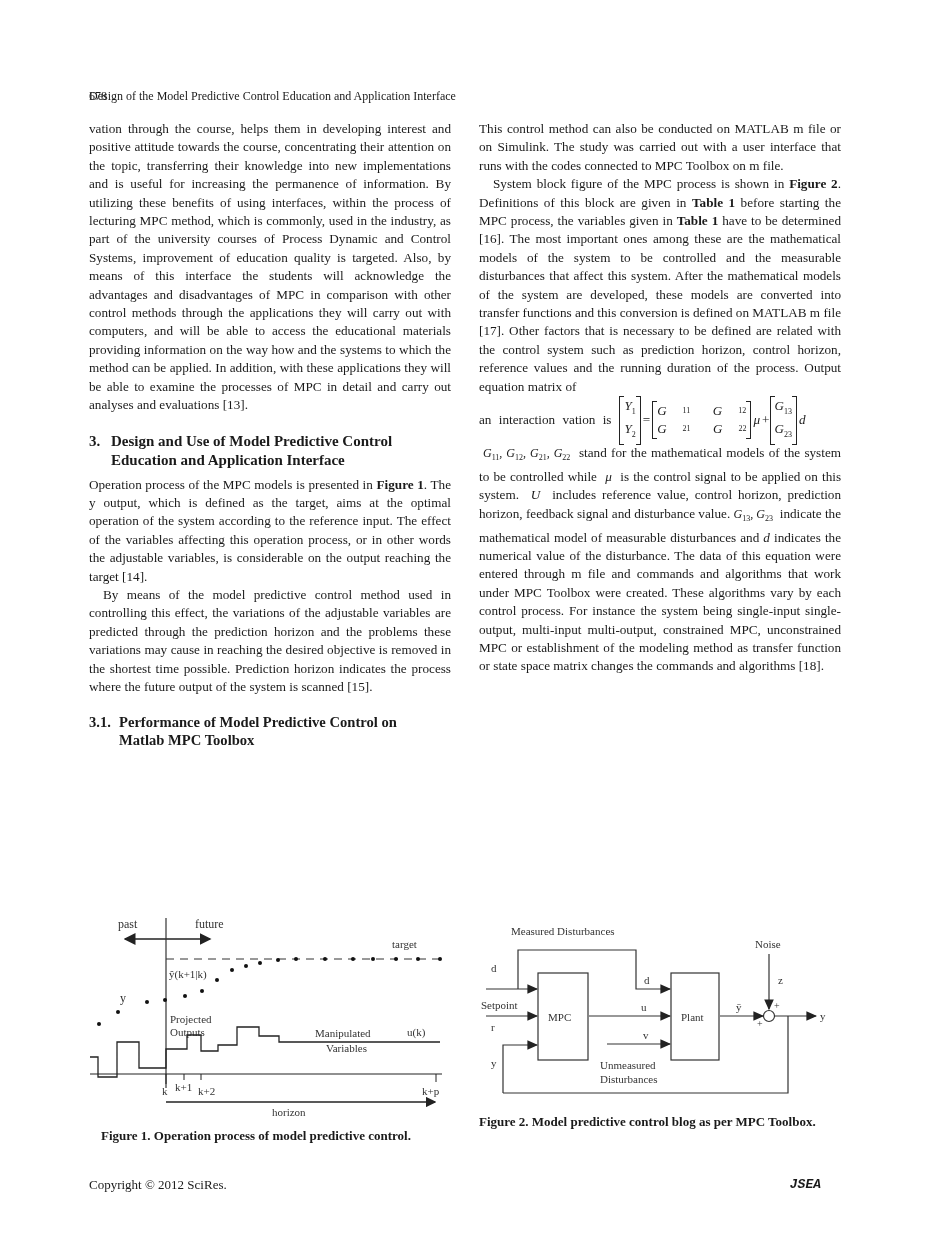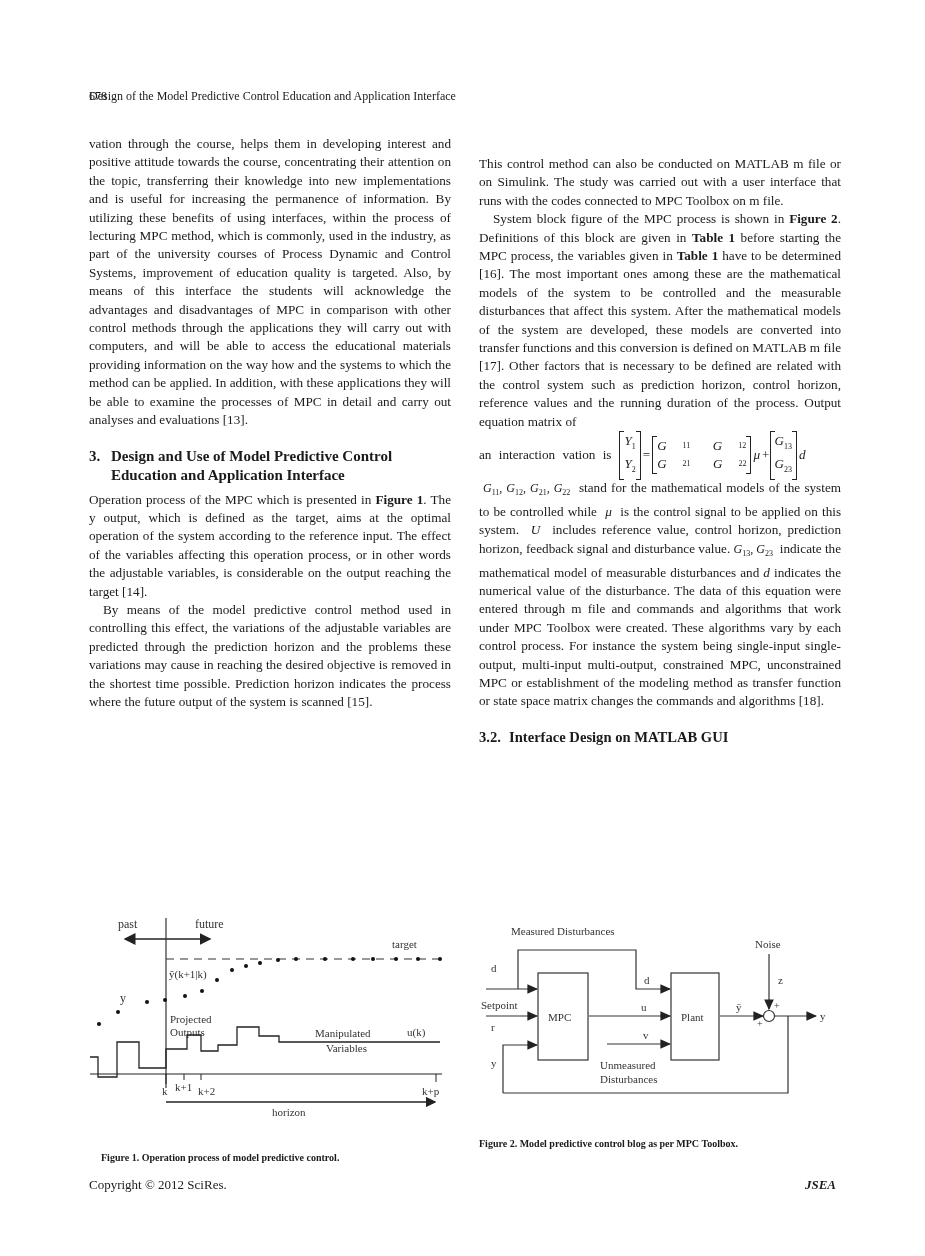--- a/index.html
+++ b/index.html
@@ -1,62 +1,65 @@
 <!DOCTYPE html>
 <html><head>
 <meta charset="utf-8">
 <style>
   html, body { margin: 0; padding: 0; background: #ffffff; }
   body { width: 925px; height: 1256px; position: relative; font-family: "Liberation Serif", "DejaVu Serif", serif; color: #1a1a1a; overflow: hidden; }
   .header { position: absolute; top: 89px; left: 89px; width: 748px; font-size: 12px; }
   .header .pageno { position: absolute; left: 0; top: 0; }
   .header .running { position: absolute; left: 0; width: 748px; text-align: left; top: 0; }
-  .col { position: absolute; top: 135px; width: 362px; font-size: 13.2px; line-height: 18.4px; text-align: justify; }
+  .col { position: absolute; top: 120px; width: 362px; font-size: 13.2px; line-height: 18.4px; text-align: justify; }
   .col.left { left: 89px; }
-  .col.right { left: 479px; margin-top: 20px; }
+  .col.right { left: 479px; }
   p { margin: 0; }
   p.indent { text-indent: 14px; }
   h2 { font-size: 15px; font-weight: bold; margin: 0; line-height: 19px; text-align: left; }
   h2 .num { display: inline-block; width: 22px; }
   h2 .txt { display: inline-block; vertical-align: top; width: 320px; }
   h3 { font-size: 14.6px; font-weight: bold; margin: 0; line-height: 18px; text-align: left; }
   h3 .num { display: inline-block; width: 30px; }
   h3 .txt { display: inline-block; vertical-align: top; width: 320px; }
-  .caption { font-size: 10px; font-weight: bold; line-height: 15px; margin-top: 22px; }
+  .caption { font-size: 13px; font-weight: bold; line-height: 15px; }
   .figbox { position: absolute; }
   .eq-line { display: flex; align-items: center; height: 48px; }
   .brk { display: inline-block; position: relative; padding: 1px 5px; }
   .brk::before, .brk::after { content: ""; position: absolute; top: 0; bottom: 0; width: 4px; border-top: 1px solid #222; border-bottom: 1px solid #222; }
   .brk::before { left: 0; border-left: 1px solid #222; }
   .brk::after { right: 0; border-right: 1px solid #222; }
   .brk .row { display: flex; gap: 16px; font-style: italic; font-size: 13px; line-height: 18px; }
   sub { font-size: 8px; font-style: normal; }
   .it { font-style: italic; }
   .footer { position: absolute; top: 1177px; left: 89px; width: 748px; font-size: 13px; }
-  .footer .right { position: absolute; right: 1px; top: 0; font-weight: bold; font-style: italic; }
+  .footer .right { position: absolute; right: 16px; top: 0; font-weight: bold; font-style: italic; font-family: Liberation Mono, monospace; }
   svg text { font-family: "Liberation Serif", "DejaVu Serif", serif; fill: #333; }
 </style>
 </head>
 <body>
 
 <div class="header">
   <span class="pageno">678</span>
   <span class="running">Design of the Model Predictive Control Education and Application Interface</span>
 </div>
 
 <div class="col left">
   <p>vation through the course, helps them in developing interest and positive attitude towards the course, concentrating their attention on the topic, transferring their knowledge into new implementations and is useful for increasing the permanence of information. By utilizing these benefits of using interfaces, within the process of lecturing MPC method, which is commonly, used in the industry, as part of the university courses of Process Dynamic and Control Systems, improvement of education quality is targeted. Also, by means of this interface the students will acknowledge the advantages and disadvantages of MPC in comparison with other control methods through the applications they will carry out with computers, and will be able to access the educational materials providing information on the way how and the systems to which the method can be applied. In addition, with these applications they will be able to examine the processes of MPC in detail and carry out analyses and evaluations [13].</p>
   <div style="height:17px"></div>
   <h2>
     <span class="num">3.</span><span class="txt">Design and Use of Model Predictive Control Education and Application Interface</span>
   </h2>
   <div style="height:6px"></div>
-  <p><span>Operation process of the MPC which is presented in </span><b>Figure 1</b><span>. The y output, which is defined as the target, aims at the optimal operation of the system according to the reference input. The effect of the variables affecting this operation process, or in other words the adjustable variables, is considerable on the output reaching the target [14].</span></p>
+  <p><span>Operation process of the MPC models is presented in </span><b>Figure 1</b><span>. The y output, which is defined as the target, aims at the optimal operation of the system according to the reference input. The effect of the variables affecting this operation process, or in other words the adjustable variables, is considerable on the output reaching the target [14].</span></p>
   <p class="indent">By means of the model predictive control method used in controlling this effect, the variations of the adjustable variables are predicted through the prediction horizon and the problems these variations may cause in reaching the desired objective is removed in the shortest time possible. Prediction horizon indicates the process where the future output of the system is scanned [15].</p>
   <div style="height:17px"></div>
+  <h3>
+    <span class="num">3.1.</span><span class="txt">Performance of Model Predictive Control on Matlab MPC Toolbox</span>
+  </h3>
   <div style="height:8px"></div>
 </div>
 
 <div class="figbox" style="left:90px; top:912px; width:360px; height:210px;">
   <svg width="360" height="210" viewBox="0 0 360 210">
     <defs>
       <marker id="ah" markerWidth="8" markerHeight="8" refX="7" refY="4" orient="auto">
           <path d="M0,0 L8,4 L0,8 z" fill="#222"></path>
         </marker>
       <marker id="ahs" markerWidth="8" markerHeight="8" refX="1" refY="4" orient="auto">
@@ -129,23 +132,20 @@
     <span class="it" style="margin:0 2px;">μ</span>
       <span>+</span>
     <span class="brk">
         <span class="row" style="display:block">G<sub>13</sub></span>
         <span class="row" style="display:block">G<sub>23</sub></span>
       </span>
     <span class="it" style="margin-left:2px;">d</span>
   </div>
   <p><span class="it" style="font-size:12px">&nbsp;G<sub>11</sub>, G<sub>12</sub>, G<sub>21</sub>, G<sub>22</sub></span>&nbsp; <span>stand for the mathematical models of the system to be controlled while</span>&nbsp; <span class="it">μ</span>&nbsp; <span>is the control signal to be applied on this system.</span>&nbsp; <span class="it">U</span>&nbsp; <span>includes reference value, control horizon, prediction horizon, feedback signal and disturbance value.</span> <span class="it" style="font-size:12px">G<sub>13</sub>, G<sub>23</sub></span>&nbsp; <span>indicate the mathematical model of measurable disturbances and</span> <span class="it">d</span> <span>indicates the numerical value of the disturbance. The data of this equation were entered through m file and commands and algorithms that work under MPC Toolbox were created. These algorithms vary by each control process. For instance the system being single-input single-output, multi-input multi-output, constrained MPC, unconstrained MPC or establishment of the modeling method as transfer function or state space matrix changes the commands and algorithms [18].</span></p>
   <div style="height:17px"></div>
-  <h3>
-    <span class="num">3.2.</span><span class="txt">Interface Design on MATLAB GUI</span>
-  </h3>
   <div style="height:8px"></div>
 </div>
 
 <div class="figbox" style="left:478px; top:918px; width:365px; height:180px;">
   <svg width="365" height="180" viewBox="0 0 365 180">
     <defs>
       <marker id="ah2" markerWidth="9" markerHeight="8" refX="8" refY="4" orient="auto">
           <path d="M0,0 L9,4 L0,8 z" fill="#222"></path>
         </marker>
     </defs>

